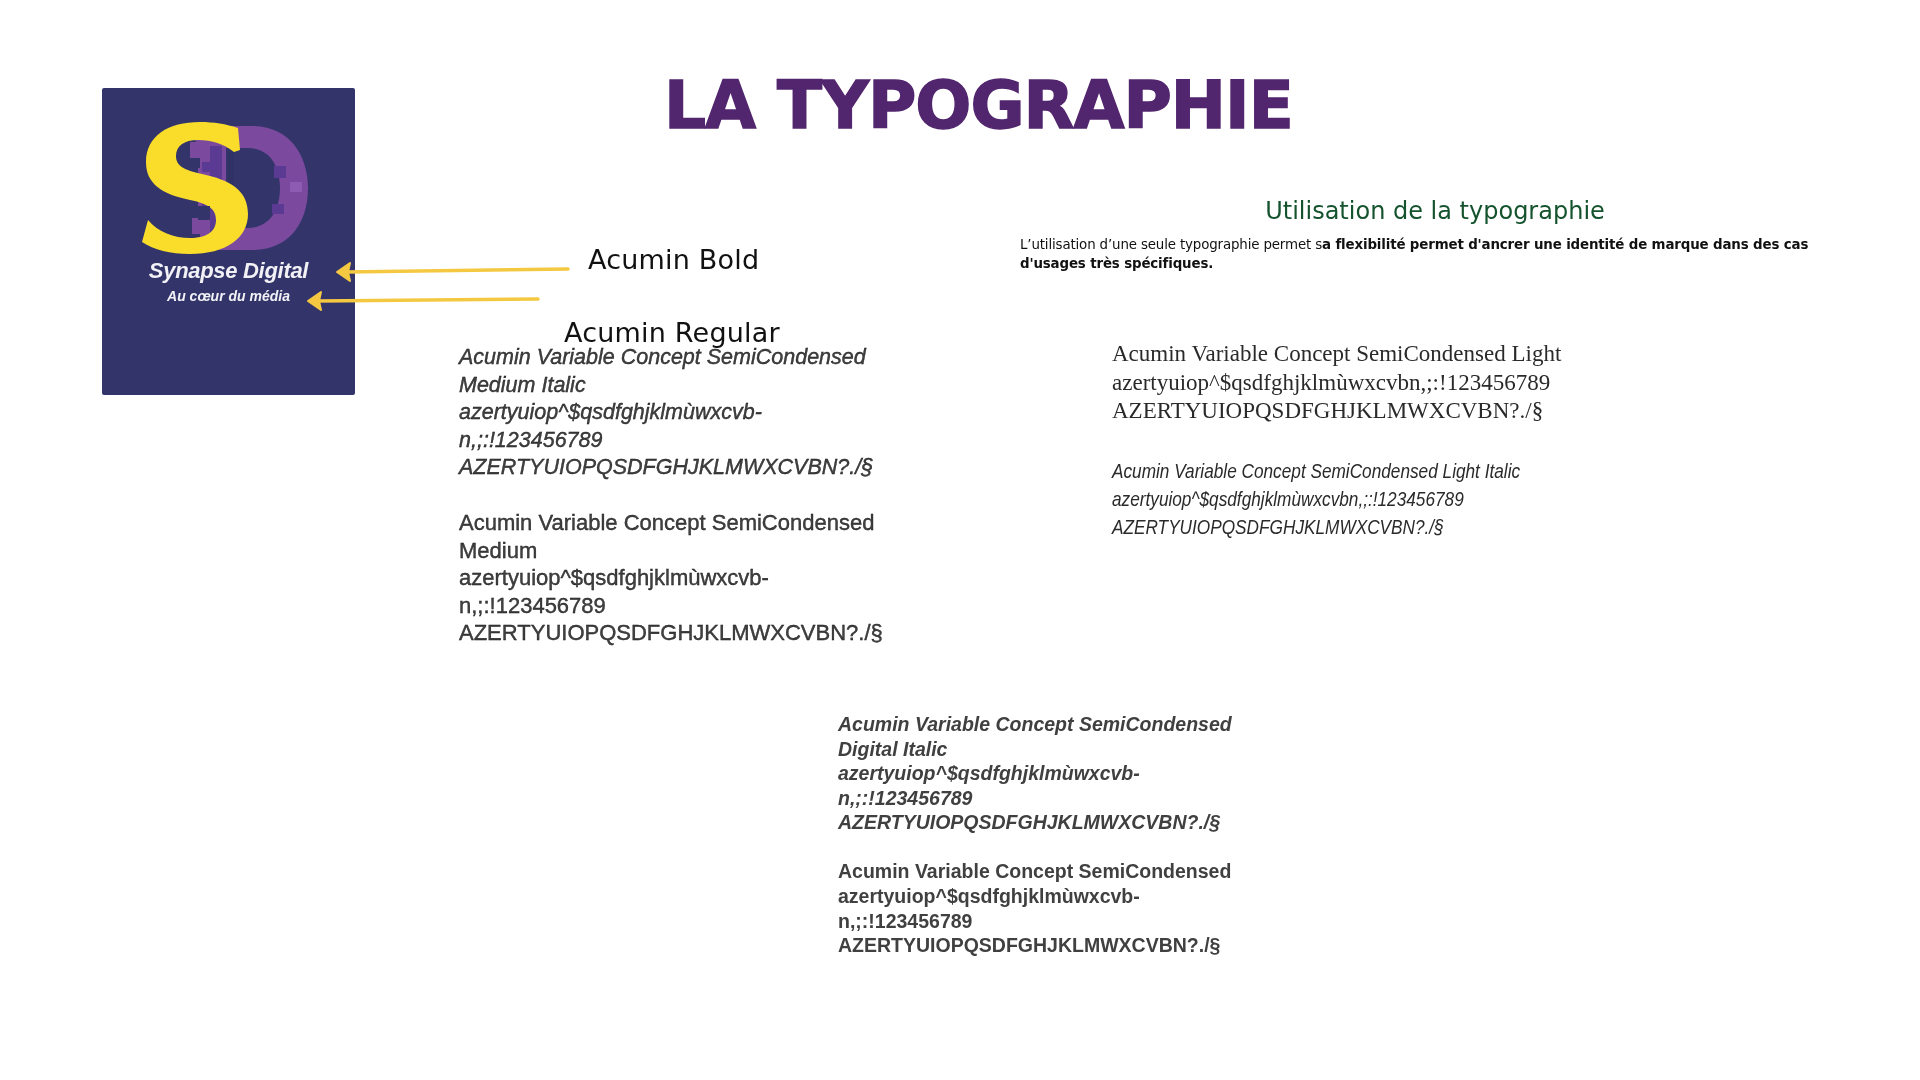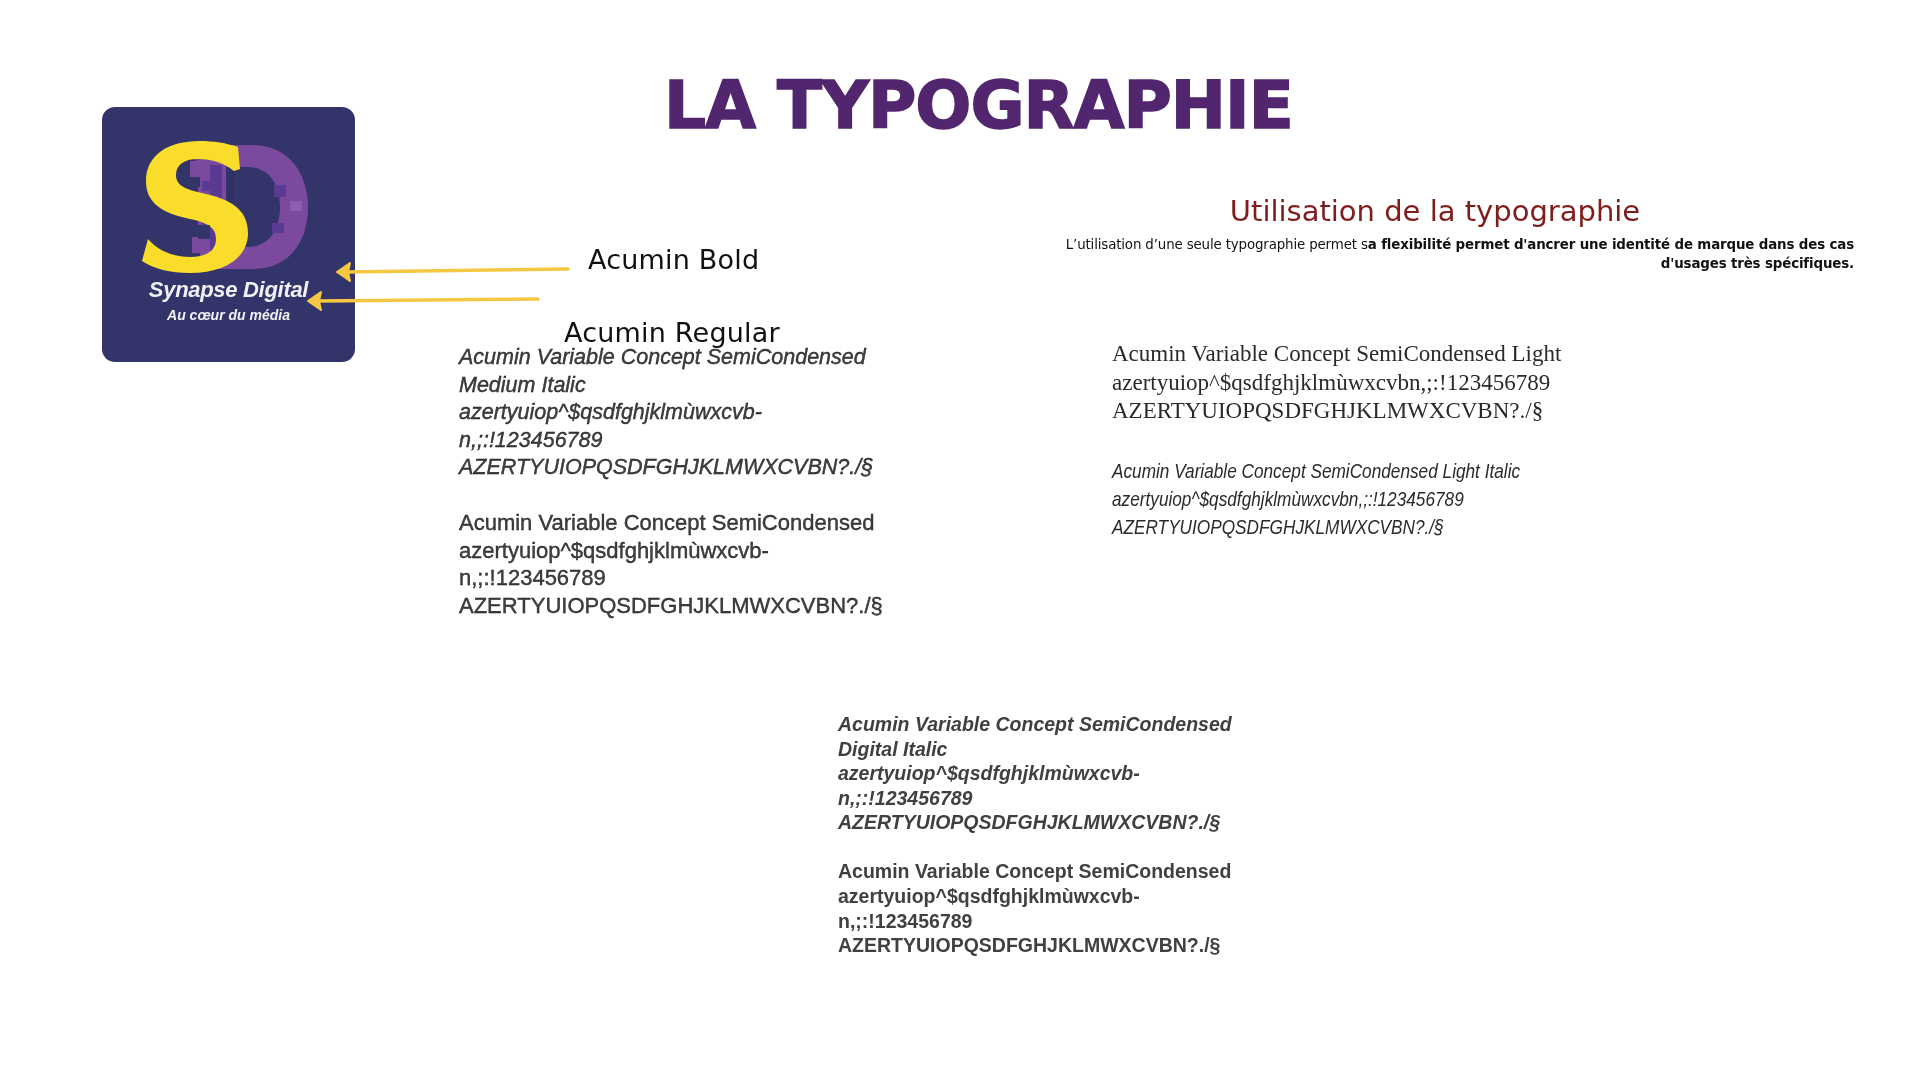--- a/index.html
+++ b/index.html
@@ -32,24 +32,23 @@
       text-align: center;
       transform: scaleX(1.0);
       -webkit-text-stroke: 1.5px currentColor;
     }
 
     
     .logo-card {
       left: 102px;
       top: 88px;
       width: 253px;
-      height: 255px;
-      border-radius: 13px;
+      height: 307px;
+      border-radius: 2px;
       overflow: hidden;
-      margin-top: 19px;
     }
     .logo-mark {
       position: absolute;
       left: 38px;
       top: 34px;
       width: 170px;
       height: 132px;
     }
     .logo-name {
       position: absolute;
@@ -102,31 +101,31 @@
 
     
     .usage-heading {
       left: 1180px;
       width: 510px;
       top: 193px;
       margin: 0;
       text-align: center;
       font-family: "DejaVu Sans", sans-serif;
       font-weight: normal;
-      font-size: 29px;
+      font-size: 24px;
       line-height: 36px;
-      color: #7f1d1d;
+      color: #14532d;
       white-space: nowrap;
     }
     .usage-paragraph {
       left: 1020px;
       width: 834px;
       top: 235px;
       margin: 0;
-      text-align: right;
+      text-align: left;
       font-family: "DejaVu Sans", sans-serif;
       font-size: 13.4px;
       line-height: 19px;
       color: #111111;
       letter-spacing: -0.15px;
     }
     .usage-paragraph .emph { font-weight: bold; }
 
     
     .specimen {
@@ -242,20 +241,21 @@
 <div class="abs specimen spec-medium-italic">
   <span class="line">Acumin Variable Concept SemiCondensed</span>
   <span class="line">Medium Italic</span>
   <span class="line">azertyuiop^$qsdfghjklmùwxcvb-</span>
   <span class="line">n,;:!123456789</span>
   <span class="line">AZERTYUIOPQSDFGHJKLMWXCVBN?./§</span>
 </div>
 
 <div class="abs specimen spec-medium">
   <span class="line">Acumin Variable Concept SemiCondensed</span>
+  <span class="line">Medium</span>
   <span class="line">azertyuiop^$qsdfghjklmùwxcvb-</span>
   <span class="line">n,;:!123456789</span>
   <span class="line">AZERTYUIOPQSDFGHJKLMWXCVBN?./§</span>
 </div>
 
 <div class="abs specimen spec-light">
   <span class="line">Acumin Variable Concept SemiCondensed Light</span>
   <span class="line">azertyuiop^$qsdfghjklmùwxcvbn,;:!123456789</span>
   <span class="line">AZERTYUIOPQSDFGHJKLMWXCVBN?./§</span>
 </div>

